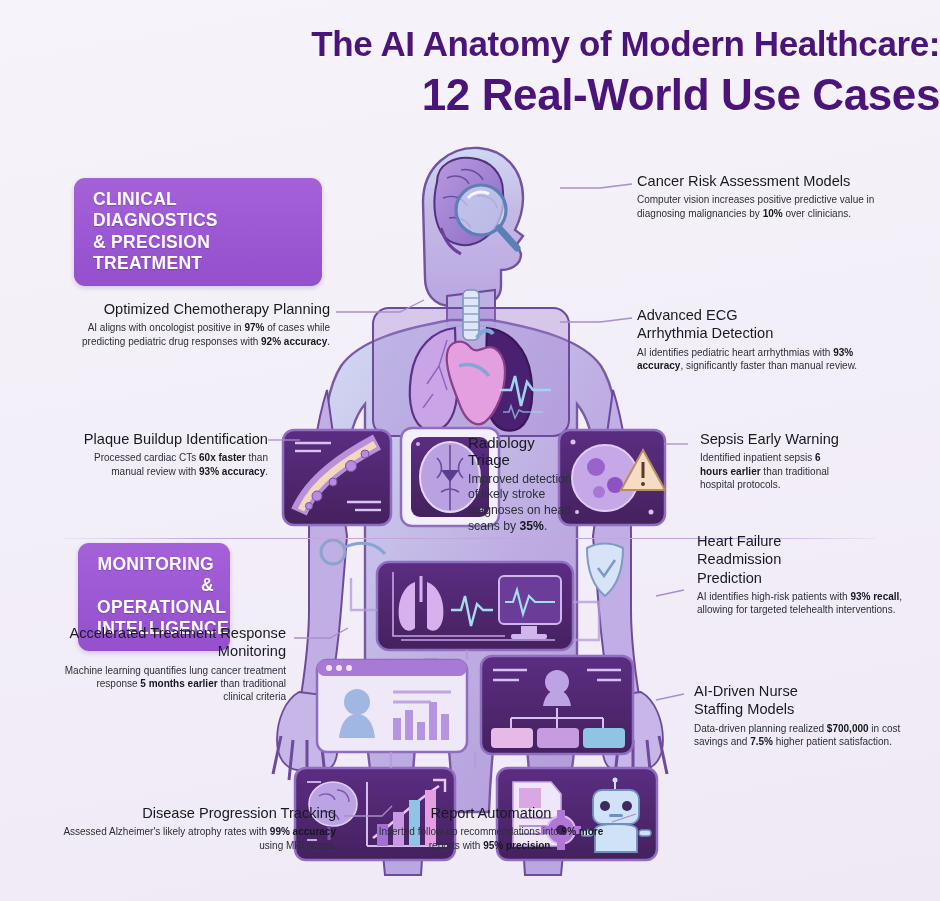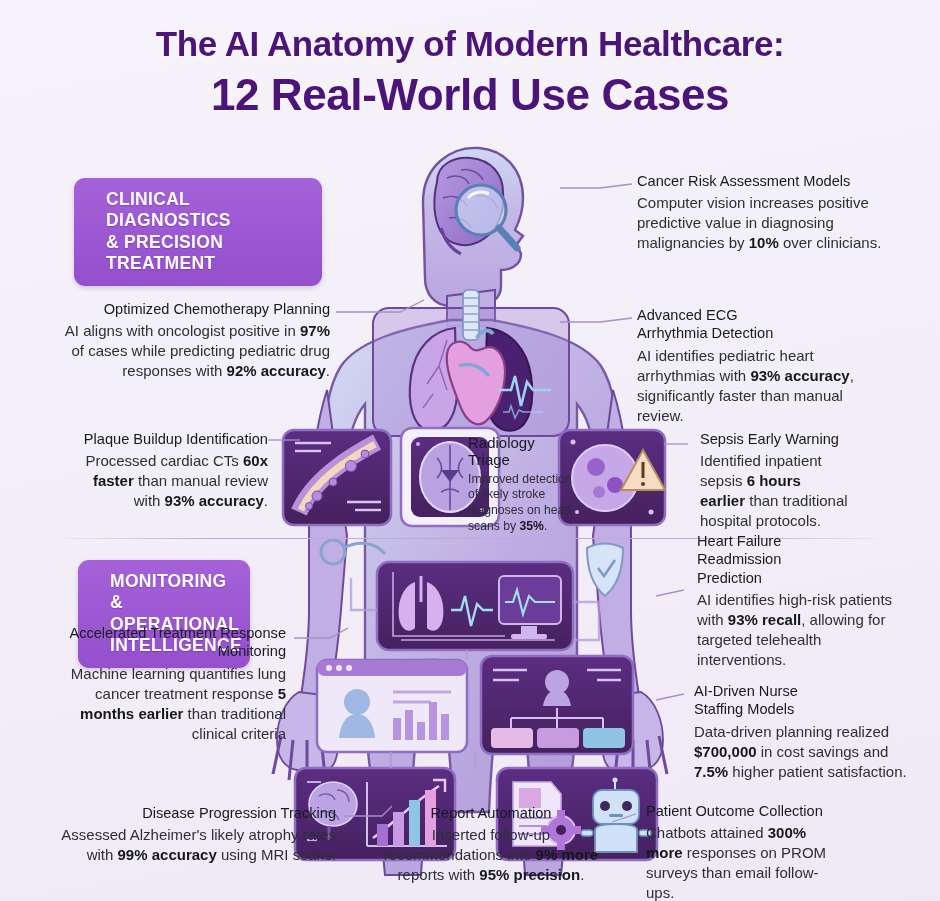--- a/index.html
+++ b/index.html
@@ -9,53 +9,53 @@
     font-family: "Liberation Sans", sans-serif;
     overflow: hidden;
   }
   #poster {
     position: relative;
     width: 940px; height: 901px;
     background: linear-gradient(170deg,#f6f3fa 0%, #f3eff8 45%, #efe9f5 100%);
   }
 
   
-  .title-block { position: absolute; top: 22px; left: 0; width: 940px; text-align: center; }
+  .title-block { position: absolute; top: 22px; left: 0; width: 940px; text-align: right; }
   .title-line {
     font-size: 35px; font-weight: bold; letter-spacing: -0.4px;
     color: #4b1478; line-height: 1.28;
     text-shadow: 0 1px 0 rgba(255,255,255,.7);
   }
   .title-line.l2 { font-size: 44px; }
 
   
   .pill {
     position: absolute;
     background: linear-gradient(180deg,#a461d8 0%, #9450cd 100%);
     border-radius: 11px;
     color: #fff;
     font-weight: bold;
     font-size: 17.5px;
     line-height: 1.22;
     letter-spacing: .3px;
-    padding: 11px 16px 12px 32px;
+    padding: 11px 16px 12px 19px;
     box-shadow: 0 2px 5px rgba(80,30,130,.2);
     text-shadow: 0 1px 1px rgba(60,10,100,.28);
   }
   #pill-clinical { left: 74px; top: 178px; width: 248px; }
-  #pill-monitoring { left: 78px; top: 560px; width: 172px; }
+  #pill-monitoring { left: 78px; top: 543px; width: 152px; text-align: right; }
 
   
   .callout { position: absolute; }
   .callout .ttl {
     font-size: 14.6px; font-weight: normal; color: #171a20;
     line-height: 1.26; margin-bottom: 3px;
   }
   .callout .body {
-    font-size: 15px; color: #2c2f38; line-height: 1.33;
+    font-size: 10px; color: #2c2f38; line-height: 1.33;
   }
   .callout .body b { font-weight: bold; color: #15181e; }
   .callout.right { text-align: left; }
   .callout.left  { text-align: right; }
   .callout.center{ text-align: center; }
 
   
   #mid-divider {
     position: absolute; left: 64px; top: 538px; width: 812px; height: 1px;
     background: linear-gradient(90deg, rgba(197,170,220,.15), #c2a6dd 18%, #c2a6dd 82%, rgba(197,170,220,.15));
@@ -454,18 +454,14 @@
   <div class="callout left" style="left:54px; top:804px; width:282px;">
     <div class="ttl">Disease Progression Tracking</div>
     <div class="body"><span>Assessed Alzheimer's likely atrophy rates with </span><b>99% accuracy</b><span> using MRI scans.</span></div>
   </div>
 
   <div class="callout center" style="left:372px; top:804px; width:238px;">
     <div class="ttl">Report Automation</div>
     <div class="body"><span>Inserted follow-up recommendations into </span><b>9% more</b><span> reports with </span><b>95% precision</b><span>.</span></div>
   </div>
 
-  <div class="callout right" style="left:646px; top:802px; width:248px;">
-    <div class="ttl">Patient Outcome Collection</div>
-    <div class="body" style="max-width:196px"><span>Chatbots attained </span><b>300% more</b><span> responses on PROM surveys than email follow-ups.</span></div>
-  </div>
 
 </div>
 
 </body></html>

